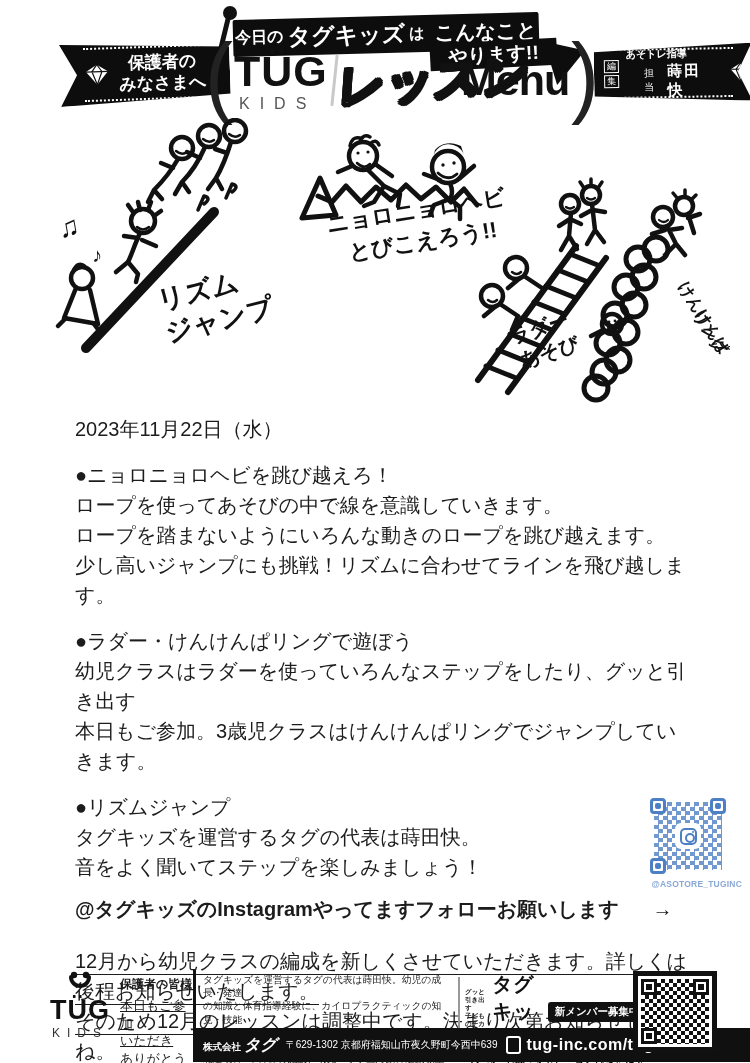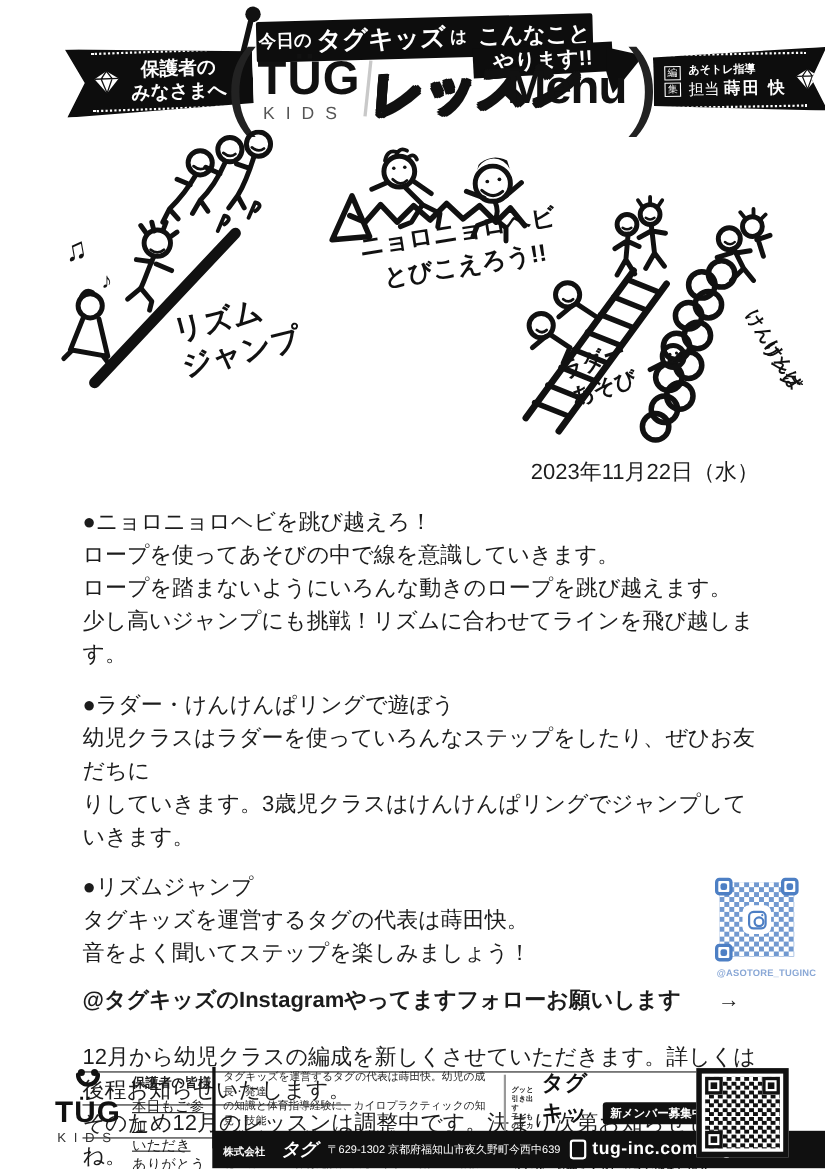--- a/index.html
+++ b/index.html
@@ -15,21 +15,21 @@
   .ribbon-left .rl-text{font-size:17px;font-weight:800;line-height:1.25;text-align:center;}
   .ribbon-right{left:594px;top:44px;width:148px;height:58px;gap:7px;transform:rotate(-1deg);
     clip-path:polygon(0 12%,100% 0,91% 50%,100% 100%,0 88%);justify-content:flex-start;padding-left:10px;}
   .ribbon-right::before,.ribbon-right::after{content:"";position:absolute;left:2%;right:12%;border-top:2px dotted #fff;}
   .ribbon-right::before{top:4px}.ribbon-right::after{bottom:4px}
   .edit-col{display:flex;flex-direction:column;gap:2px;}
   .edit-col span{font-size:9px;border:1px solid #fff;padding:0 2px;line-height:1.25;}
   .rr-mid{display:flex;flex-direction:column;gap:1px;}
   .rr-role{font-size:10px;font-weight:700;}
   .rr-row{display:flex;align-items:baseline;gap:4px;}
-  .rr-tanto{font-size:14px;}
+  .rr-tanto{font-size:10px;margin-left:18px;}
   .rr-name{font-size:15px;font-weight:800;letter-spacing:2px;}
 
   .banner1{position:absolute;left:233px;top:16px;width:306px;height:37px;background:#0d0d0d;border-radius:2px;
     transform:rotate(-1.5deg);display:flex;align-items:center;justify-content:center;gap:4px;color:#fff;}
   .b-today{font-size:16px;font-weight:700;} .b-brand{font-size:23px;font-weight:900;}
   .b-wa{font-size:15px;font-weight:700;} .b-konna{font-size:20px;font-weight:900;margin-left:6px;}
   .banner2{position:absolute;left:430px;top:41px;width:127px;height:27px;background:#0d0d0d;transform:rotate(-3deg);
     display:flex;align-items:center;justify-content:center;font-size:19px;font-weight:900;color:#fff;}
   .banner-tail{position:absolute;left:551px;top:43px;width:34px;height:42px;background:#0d0d0d;
     clip-path:polygon(0 0,100% 18%,18% 100%,0 52%);}
@@ -43,21 +43,21 @@
     -webkit-text-stroke:2.5px #111;transform:rotate(-4deg) skewX(-8deg);
     text-shadow:2px 2px 0 #111,-2px -2px 0 #111,2px -2px 0 #111,-2px 2px 0 #111,0 2px 0 #111,0 -2px 0 #111,2px 0 0 #111,-2px 0 0 #111;}
   .logo-menu{position:absolute;left:461px;top:56px;font-size:43px;font-weight:800;letter-spacing:-1px;color:#111;}
 
   
   .sketch{position:absolute;left:30px;top:118px;}
   .sketch text{font-weight:700;fill:#111;}
 
   
   .content{position:absolute;left:75px;top:414px;width:615px;font-size:20px;line-height:30px;font-weight:500;}
-  .date{margin-bottom:16px;text-align:right;}
+  .date{margin-bottom:16px;}
   .section{margin-bottom:16px;}
   .sec3{margin-bottom:12px;}
   .insta-row{margin-bottom:22px;font-weight:bold;}
   .insta-arrow{margin-left:28px;}
   .notice-line .u{border-bottom:1.6px solid #1c1c1c;padding-bottom:2px;}
 
   
   .qr-insta{position:absolute;left:649px;top:797px;width:78px;height:78px;background:#fff;}
   .qr-insta .grid{position:absolute;inset:5px;background:repeating-conic-gradient(#4d7fc4 0% 25%,#fff 0% 50%);
     background-size:9px 9px;opacity:.8;}
@@ -83,21 +83,21 @@
   .f-about{position:absolute;left:203px;top:973px;width:252px;font-size:9.8px;line-height:13.2px;color:#222;font-weight:500;}
   .f-div2{position:absolute;left:458px;top:977px;width:2px;height:60px;background:#999;}
   .f-brand{position:absolute;left:465px;top:971px;width:185px;}
   .f-brand-row{display:flex;align-items:center;gap:5px;}
   .f-taglines{font-size:6.5px;line-height:8px;font-weight:700;color:#222;}
   .f-brandname{font-size:20px;font-weight:900;letter-spacing:.5px;color:#111;}
   .f-badge{font-size:10.5px;font-weight:800;color:#fff;background:#111;padding:3px 7px;border-radius:3px;white-space:nowrap;}
   .f-promo{margin-top:6px;font-size:9.8px;line-height:13.5px;font-weight:700;color:#111;}
   .f-bar{position:absolute;left:193px;top:1028px;width:560px;height:34px;background:#101010;color:#fff;
     display:flex;align-items:center;gap:9px;padding:0 10px;box-sizing:border-box;}
-  .f-company{display:flex;align-items:baseline;gap:15px;white-space:nowrap;}
+  .f-company{display:flex;align-items:baseline;gap:3px;white-space:nowrap;}
   .f-co-small{font-size:9.5px;font-weight:700;}
   .f-co-big{font-size:16px;font-weight:900;font-style:italic;}
   .f-address{font-size:10px;white-space:nowrap;}
   .f-url{display:flex;align-items:center;gap:5px;font-size:16px;font-weight:800;letter-spacing:.5px;white-space:nowrap;}
   .f-url-icon{width:11px;height:14px;border:2px solid #fff;border-radius:3px;}
   .qr-bw{position:absolute;left:633px;top:971px;width:84px;height:81px;background:#fff;border:5px solid #111;
     box-sizing:border-box;padding:3px;z-index:5;}
   .qr-bw-grid{width:100%;height:100%;background:repeating-conic-gradient(#111 0% 25%,#fff 0% 50%);
     background-size:8px 8px;position:relative;}
   .fnd-k{position:absolute;width:16px;height:16px;border:3px solid #111;background:#fff;box-sizing:border-box;}
@@ -263,22 +263,22 @@
 
     <div class="section">
       <div>●ニョロニョロヘビを跳び越えろ！</div>
       <div>ロープを使ってあそびの中で線を意識していきます。</div>
       <div>ロープを踏まないようにいろんな動きのロープを跳び越えます。</div>
       <div>少し高いジャンプにも挑戦！リズムに合わせてラインを飛び越します。</div>
     </div>
 
     <div class="section">
       <div>●ラダー・けんけんぱリングで遊ぼう</div>
-      <div>幼児クラスはラダーを使っていろんなステップをしたり、ぜひお友だちに</div>
-      <div>りしていきます。3歳児クラスはけんけんぱリングでジャンプしていきます。</div>
+      <div>幼児クラスはラダーを使っていろんなステップをしたり、グッと引き出す</div>
+      <div>本日もご参加。3歳児クラスはけんけんぱリングでジャンプしていきます。</div>
     </div>
 
     <div class="section sec3">
       <div>●リズムジャンプ</div>
       <div>タグキッズを運営するタグの代表は蒔田快。</div>
       <div>音をよく聞いてステップを楽しみましょう！</div>
     </div>
 
     <div class="insta-row">
       <span>@タグキッズのInstagramやってますフォローお願いします</span>

